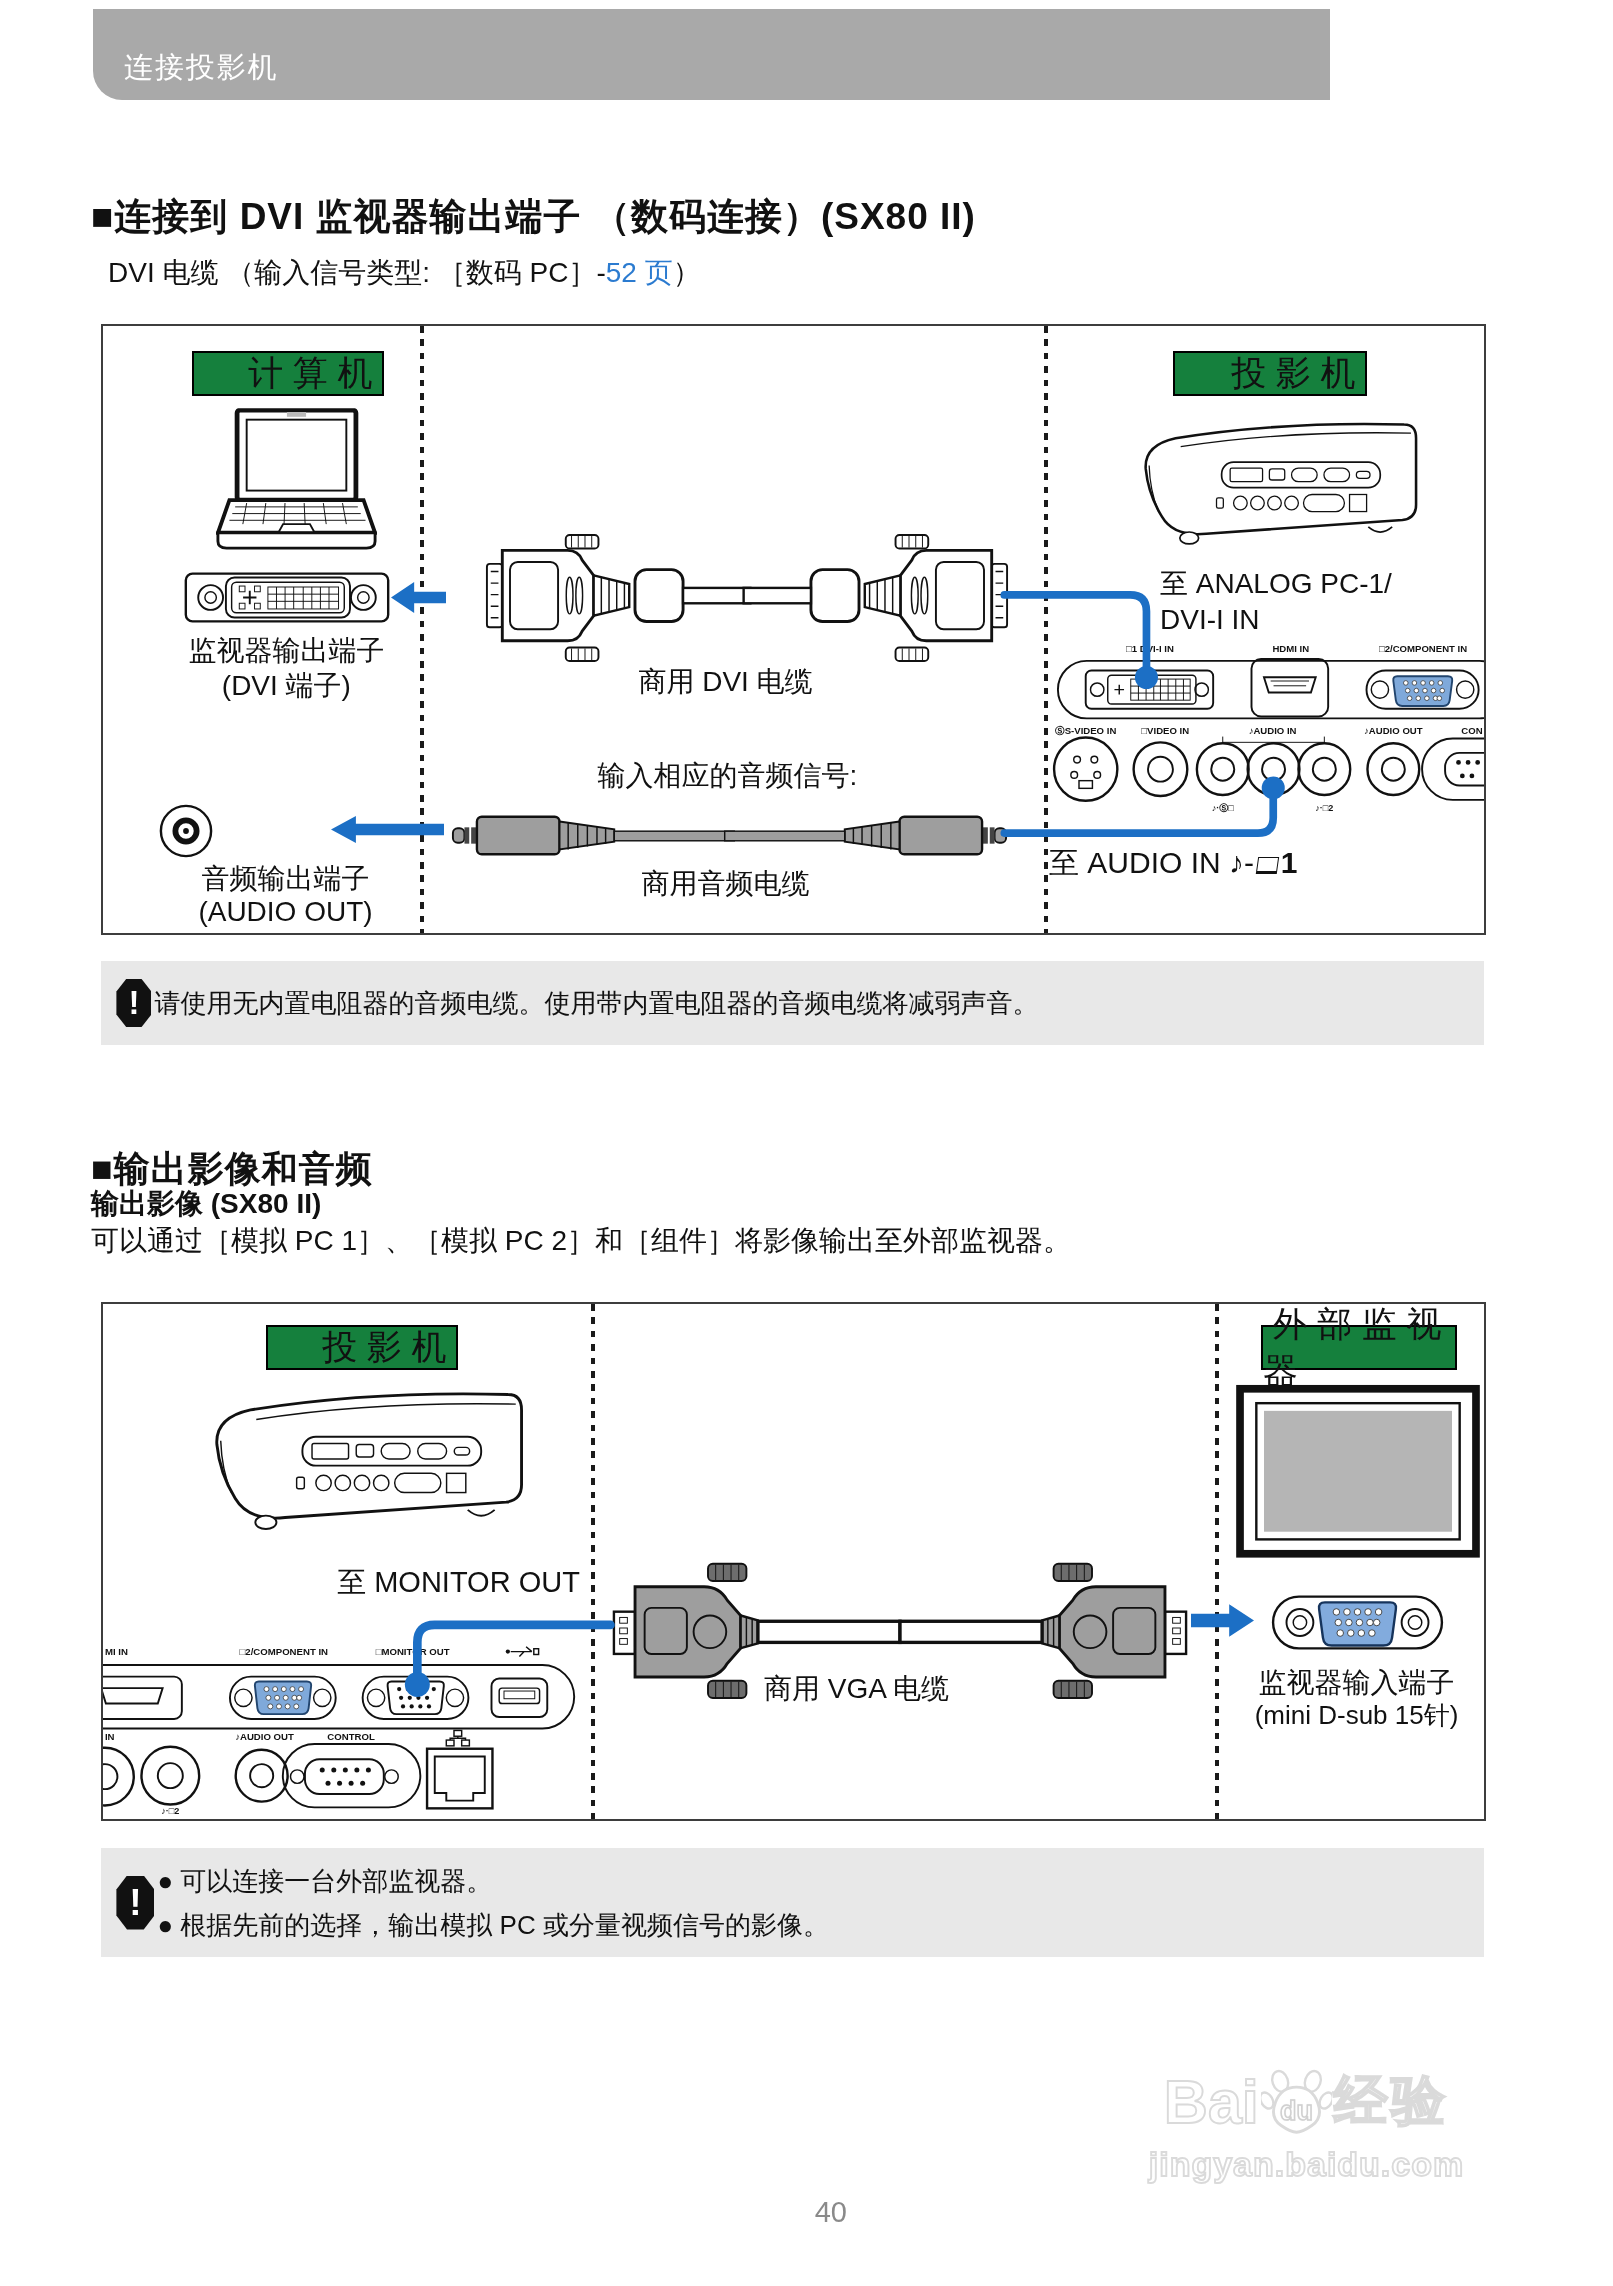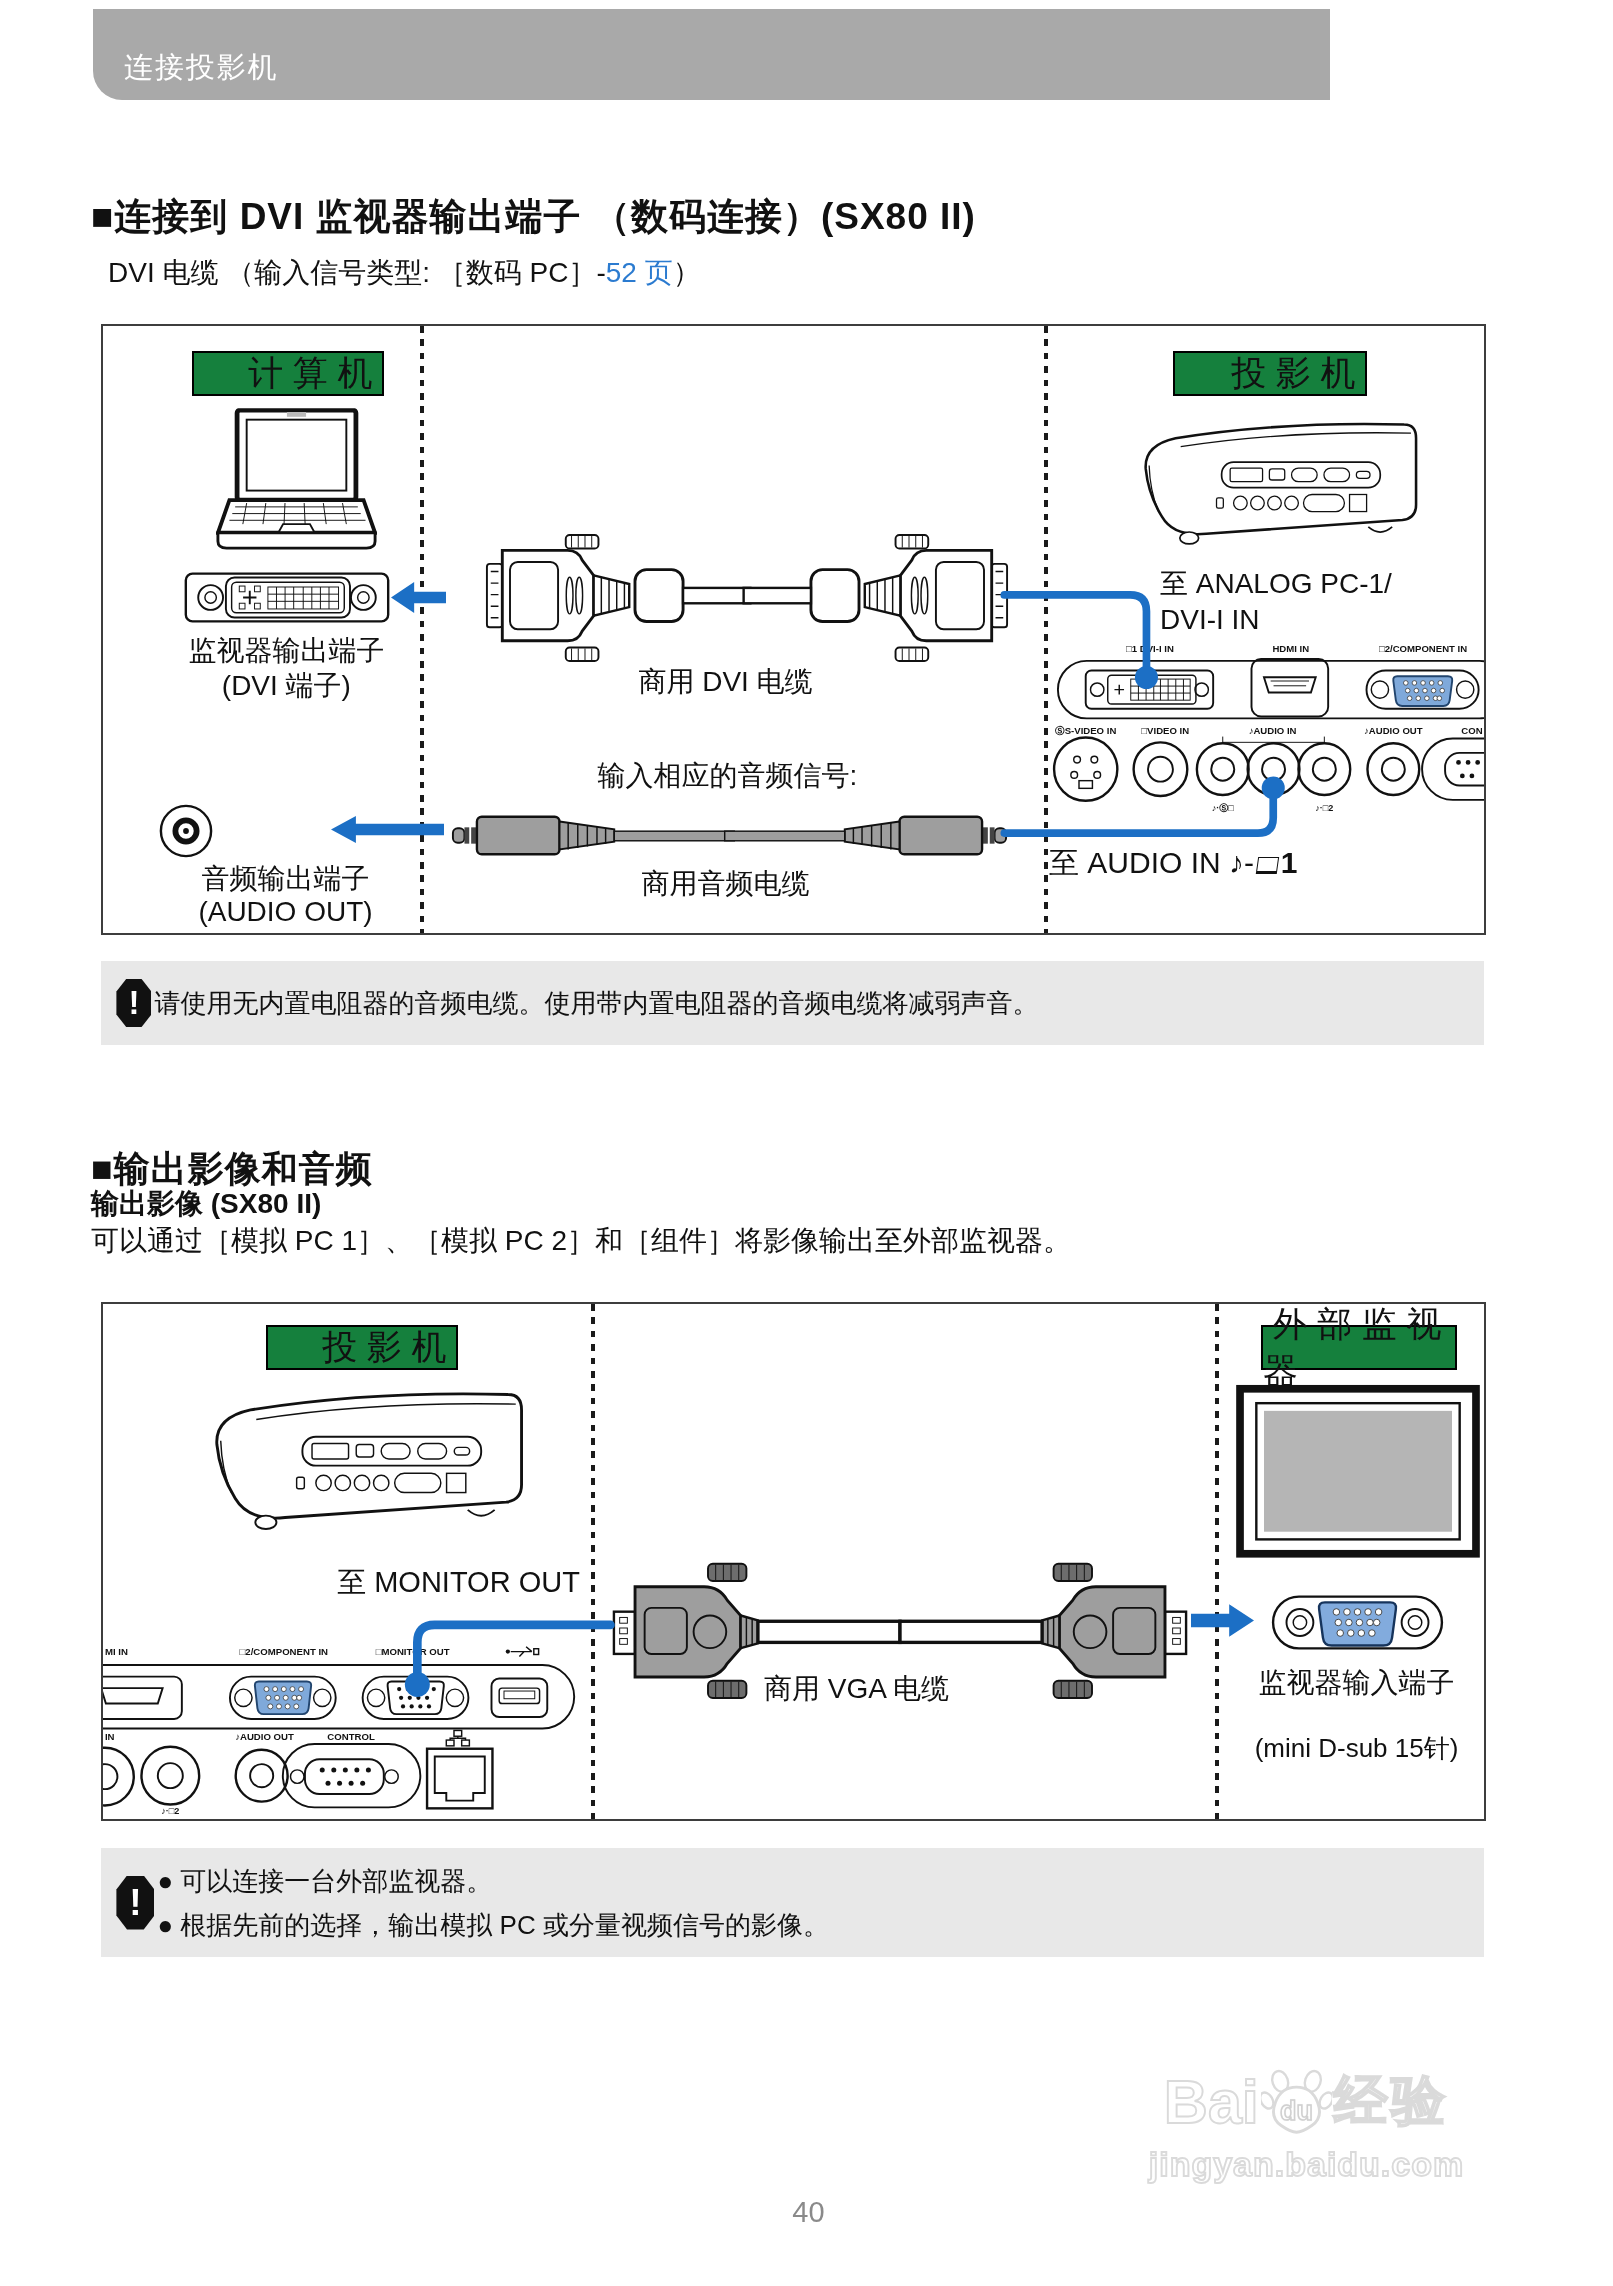--- a/index.html
+++ b/index.html
@@ -15,21 +15,21 @@
   .h2{position:absolute;left:91px;top:1097px;font-size:36px;font-weight:700;letter-spacing:1px;margin-top:48px;}
   .h3{position:absolute;left:91px;top:1185px;font-size:28px;font-weight:700;}
   .body-line{position:absolute;left:91px;top:1222px;font-size:28px;}
   
   .diagram{position:absolute;left:101px;width:1381px;border:2.9px solid #3d3d3d;background:#fff;overflow:hidden;}
   #diagram1{top:324px;height:607px;}
   #diagram2{top:1302px;height:515px;}
   .vdash{position:absolute;top:0;bottom:0;width:3.8px;background:repeating-linear-gradient(to bottom,#1a1a1a 0 6.7px,transparent 6.7px 13.4px);}
   .label-box{position:absolute;height:41px;border:2.9px solid #000;background:#15803d;display:flex;align-items:center;justify-content:flex-end;font-size:35px;letter-spacing:9.6px;text-indent:9.6px;}
   .cap{position:absolute;text-align:center;font-size:28px;line-height:35px;}
-  .cap .small{font-size:26px;margin-top:33px;}
+  .cap .small{font-size:26px;}
   
   .note{position:absolute;left:101px;width:1383px;background:#e8e8e8;display:flex;align-items:center;}
   #note1{top:961px;height:84px;}
   #note2{top:1848px;height:109px;}
   .note-icon{flex:0 0 auto;margin-left:15.4px;width:35px;height:48px;background:#111;clip-path:polygon(28% 0,72% 0,100% 26%,100% 74%,72% 100%,28% 100%,0 74%,0 26%);color:#fff;font-weight:700;font-size:33px;display:flex;align-items:center;justify-content:center;}
   .note-text{margin-left:3px;font-size:26px;line-height:44px;}
   
   .plbl{font:700 10px "Liberation Sans","DejaVu Sans",sans-serif;fill:#111;}
   .plbl2{font:700 9.5px "Liberation Sans","DejaVu Sans",sans-serif;fill:#111;}
   .ln1{fill:none;stroke:#111;stroke-width:1;}
@@ -40,21 +40,21 @@
   .blue{fill:#1c6fc5;}
   .bluestroke{fill:none;stroke:#1c6fc5;stroke-width:9;stroke-linecap:round;}
   .pc-chip{display:inline-block;width:19px;height:12.5px;border:1.9px solid #111;border-bottom-width:3.8px;transform:skewX(-8deg);margin:0 2.9px;}
   .bold1{font-weight:700;}
   
   .watermark{position:absolute;left:1105px;top:2065px;width:403px;color:#fff;-webkit-text-stroke:1.9px #dadada;text-shadow:0 0 1px #e8e8e8;}
   .wm-row1{display:flex;align-items:center;justify-content:center;gap:1.9px;font-weight:700;}
   .wm-bai{font-size:61px;}
   .wm-jy{font-size:54px;letter-spacing:3.8px;}
   .wm-url{margin-top:7px;text-align:center;font-size:34px;font-weight:700;letter-spacing:1px;}
-  .page-num{position:absolute;left:770px;top:2196px;width:77px;text-align:center;font-size:29px;color:#8a8a8a;}
+  .page-num{position:absolute;left:770px;top:2196px;width:77px;text-align:right;font-size:29px;color:#8a8a8a;}
 </style>
 </head>
 <body>
 
 <svg width="0" height="0" style="position:absolute">
   <defs>
     <symbol id="projector" viewBox="0 0 360 158">
       <path d="M64 30 Q190 10 332 14 Q346 14 346 30 L346 108 Q346 124 330 126 L100 142 Q62 146 48 122 Q32 96 29 66 Q27 38 64 30 Z" fill="#fff" stroke="#111" stroke-width="3"></path>
       <path d="M70 40 Q190 21 340 24" class="ln15"></path>
       <path d="M44 116 Q34 92 33 62" class="ln15"></path>

